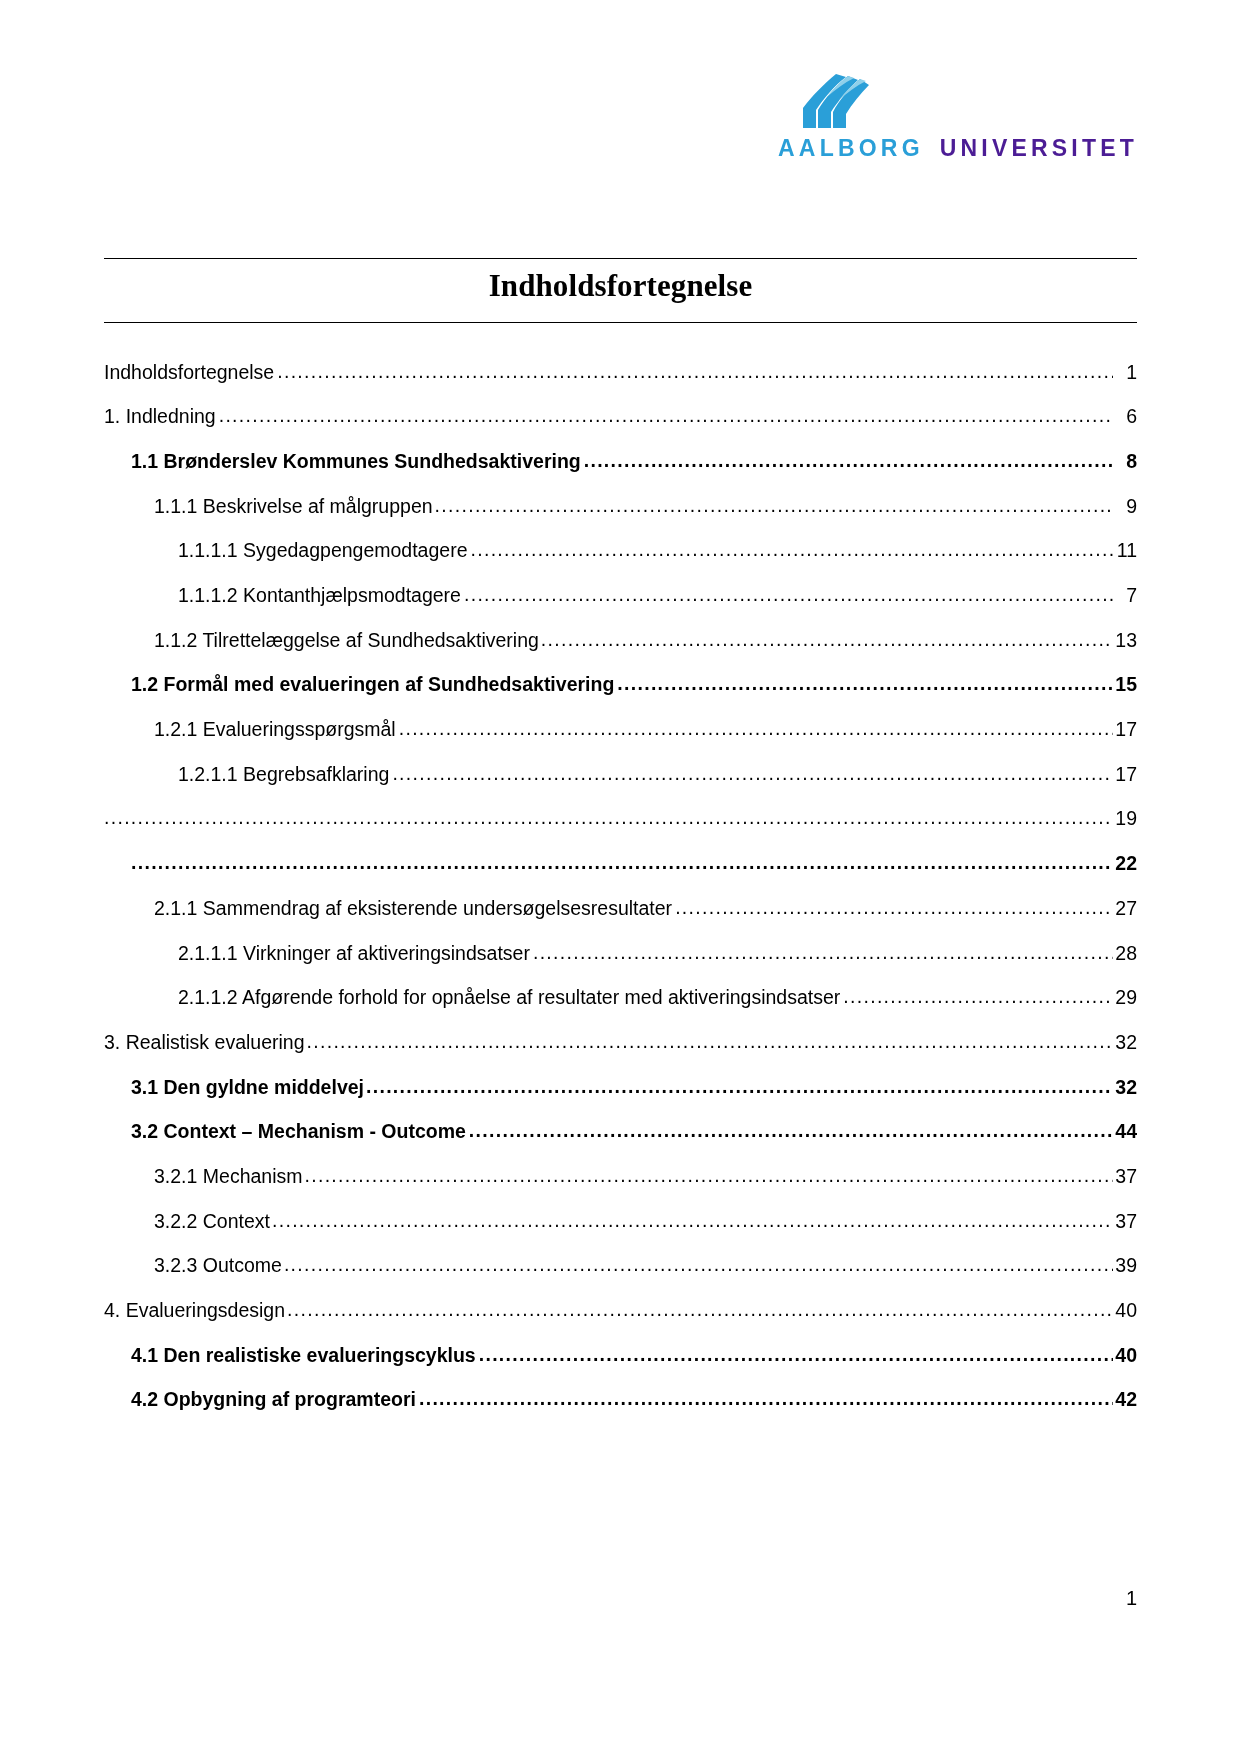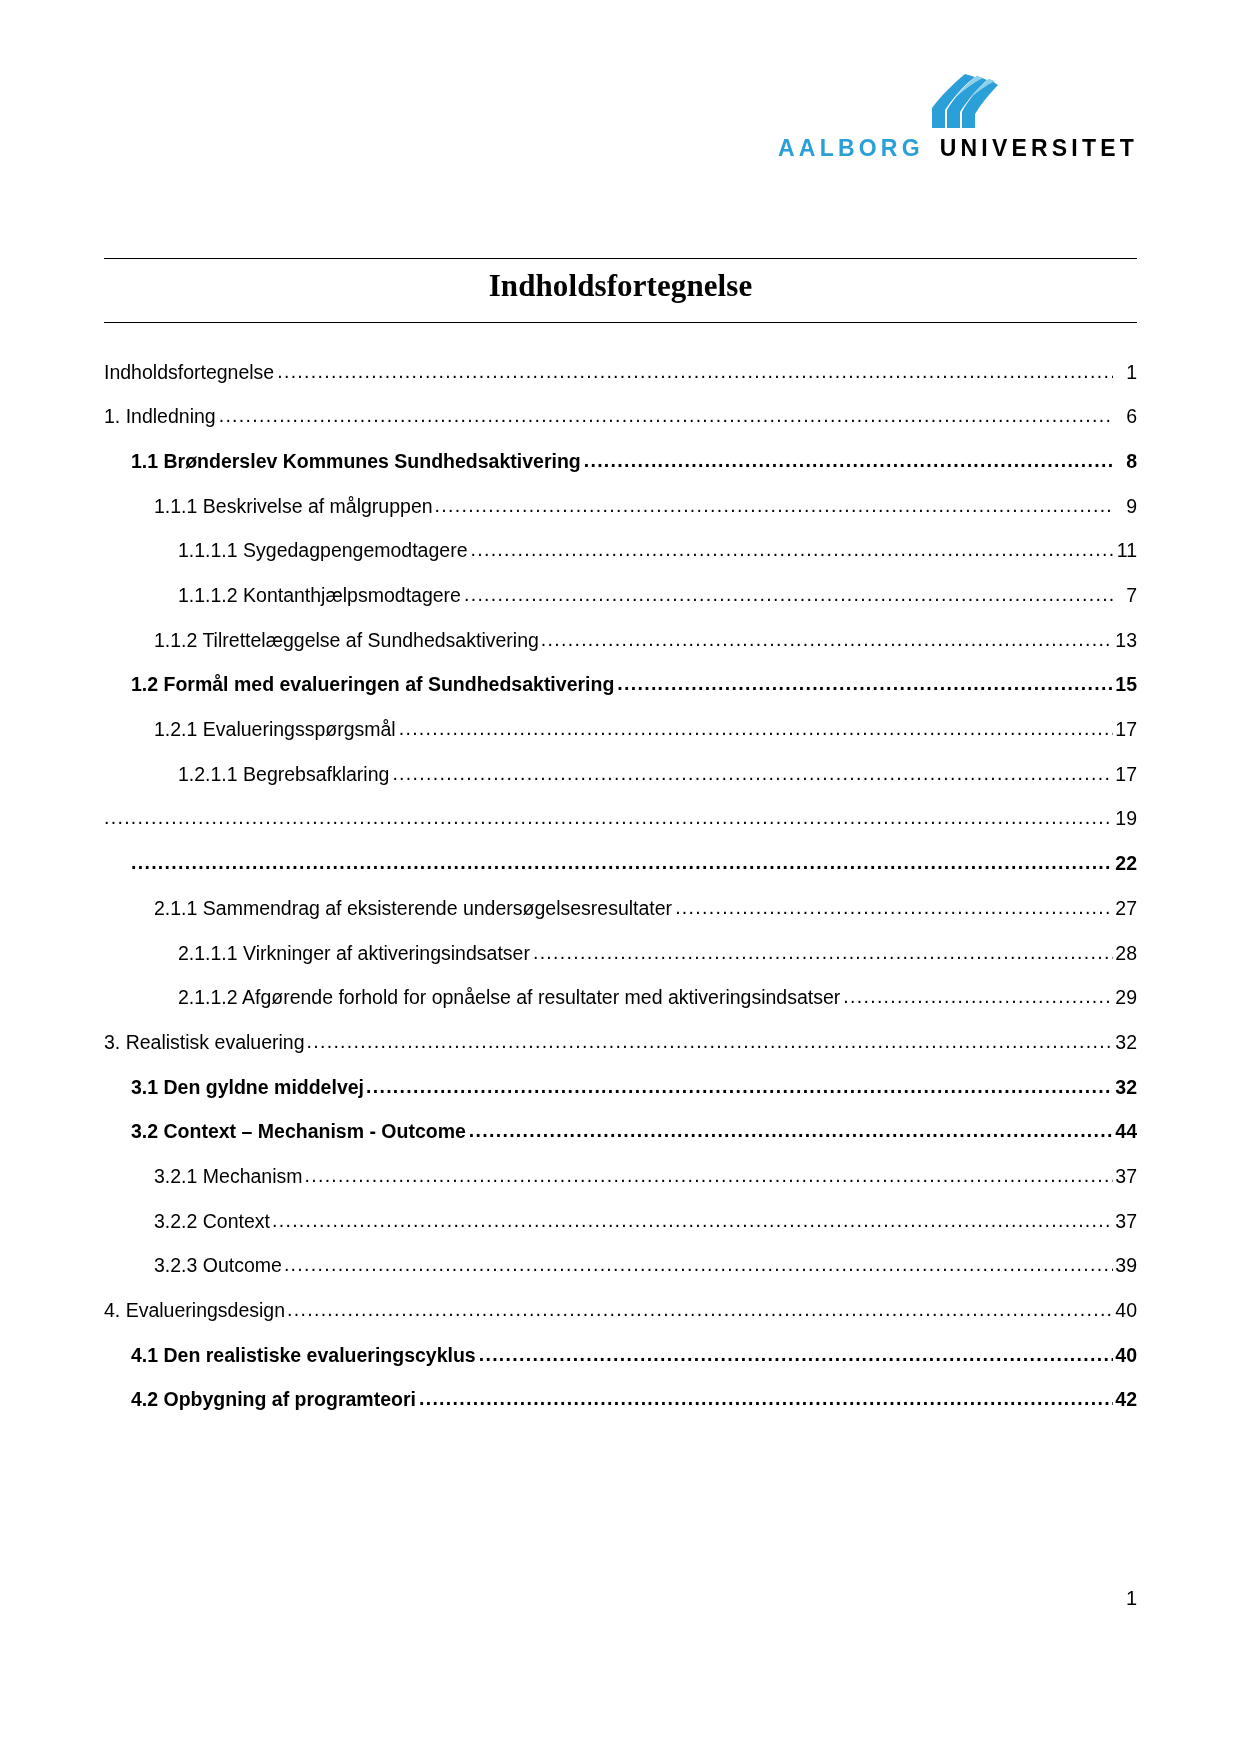--- a/index.html
+++ b/index.html
@@ -22,39 +22,39 @@
     background: #ffffff;
   }
 
   
   .logo-block {
     position: absolute;
     top: 72px;
     right: 103px;
     display: flex;
     flex-direction: column;
-    align-items: center;
+    align-items: flex-start;
     line-height: 1;
   }
   .logo-mark {
     width: 96px;
     height: 62px;
     margin-right: 6px;
     margin-bottom: 3px;
   }
   .logo-wordmark {
     display: flex;
     align-items: baseline;
     font-family: "Liberation Sans", sans-serif;
     font-weight: bold;
     font-size: 23px;
     letter-spacing: 4.2px;
   }
   .logo-word-a { color: #2a9fd8; }
-  .logo-word-u { color: #000000; margin-left: 16px; }
+  .logo-word-u { color: #4c1d95; margin-left: 16px; }
 
   
   .title-rule-top {
     position: absolute;
     left: 104px;
     right: 104px;
     top: 258px;
     height: 0;
     border-top: 1.6px solid #000;
   }

